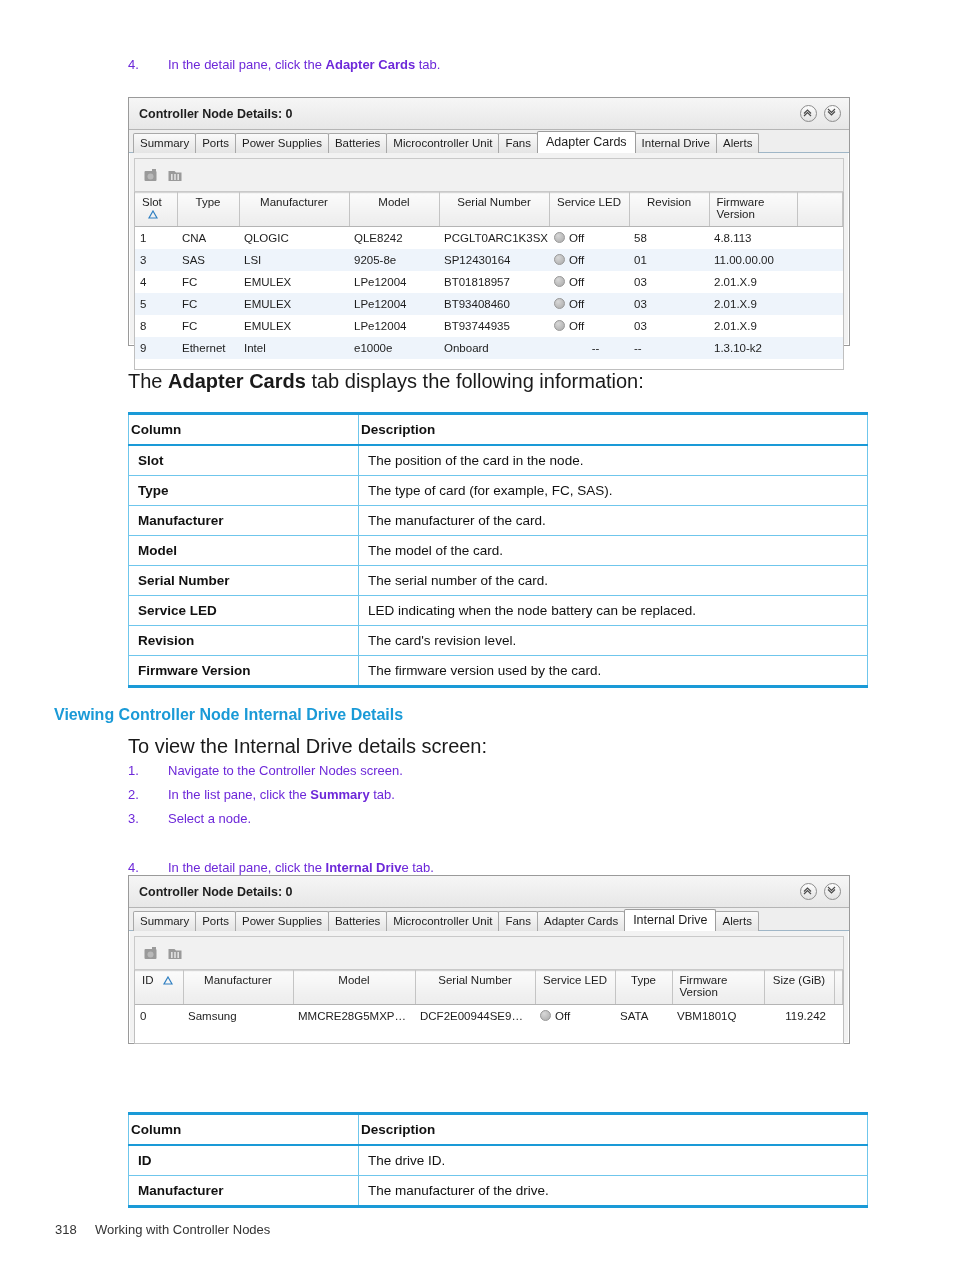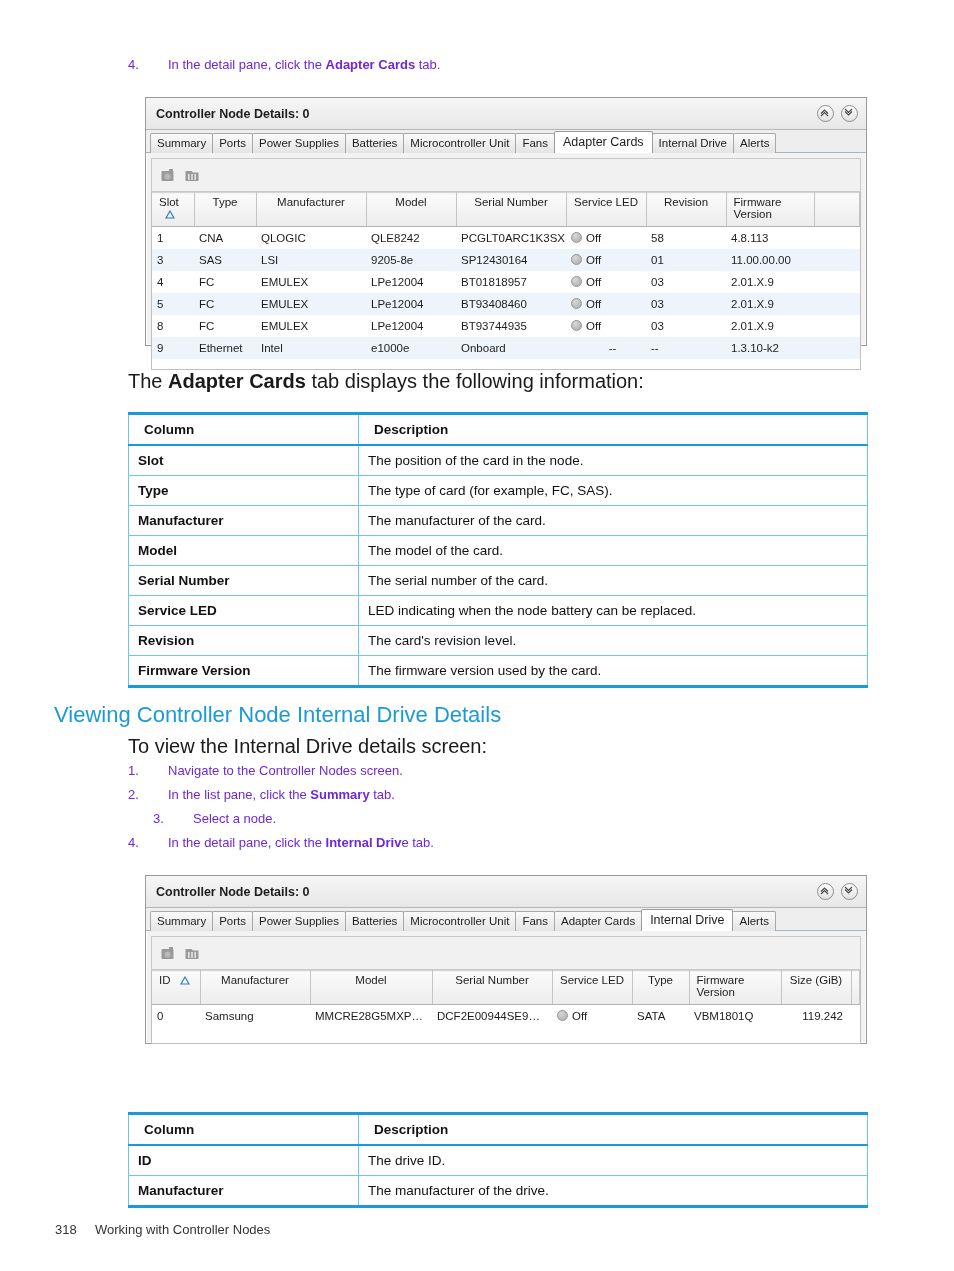--- a/index.html
+++ b/index.html
@@ -37,45 +37,44 @@
     position: absolute;
     font-size: 20px;
     line-height: 20px;
     color: #1a1a1a;
     white-space: nowrap;
   }
   b, .bold { font-weight: bold; }
 
   .section-heading {
     position: absolute;
-    font-size: 22px;
+    font-size: 16px;
     line-height: 26px;
     color: #1a9ad7;
-    font-weight: normal;
+    font-weight: bold;
     white-space: nowrap;
   }
 
   .footer {
     position: absolute;
     left: 55px;
     top: 1222px;
     font-size: 13px;
     color: #333;
     white-space: nowrap;
   }
   .footer .pg { display: inline-block; width: 40px; }
 
   
   .shot {
     position: absolute;
     background: #f2f2f2;
     border: 1px solid #9a9a9a;
     box-sizing: border-box;
     box-shadow: 0 0 0 1px #ffffff inset;
-    margin-left: 17px;
   }
   .shot-title {
     height: 32px;
     background: linear-gradient(to bottom, #f6f6f6 0%, #e7e7e7 100%);
     border-bottom: 1px solid #b5b5b5;
     display: flex;
     align-items: center;
     padding: 0 8px 0 10px;
     box-sizing: border-box;
   }
@@ -211,21 +210,21 @@
   .desc-table {
     position: absolute;
     border-collapse: collapse;
     table-layout: fixed;
     background: #fff;
   }
   .desc-table th {
     font-size: 13.5px;
     font-weight: bold;
     text-align: left;
-    padding: 7px 15px;
+    padding: 7px 2px;
     border: 1px solid #6fc6ec;
     border-top: 3px solid #1a9ad7;
     border-bottom: 2px solid #1a9ad7;
     color: #111;
     background: #fff;
   }
   .desc-table td {
     font-size: 13.5px;
     padding: 7px 9px;
     border: 1px solid #6fc6ec;
@@ -456,24 +455,24 @@
   <div class="section-heading" style="left:54px; top:702px;">Viewing Controller Node Internal Drive Details</div>
 
   <div class="doc-para" style="left:128px; top:736px;">To view the Internal Drive details screen:</div>
 
   <div class="doc-step" style="left:128px; top:761px;">
     <span class="num">1.</span><span>Navigate to the Controller Nodes screen.</span><b></b><span></span>
   </div>
   <div class="doc-step" style="left:128px; top:785px;">
     <span class="num">2.</span><span>In the list pane, click the </span><b>Summary</b><span> tab.</span>
   </div>
-  <div class="doc-step" style="left:128px; top:809px;margin-left:25px;">
+  <div class="doc-step" style="left:128px; top:809px;">
     <span class="num">3.</span><span>Select a node.</span><b></b><span></span>
   </div>
-  <div class="doc-step" style="left:128px; top:833px;">
+  <div class="doc-step" style="left:128px; top:858px;">
     <span class="num">4.</span><span>In the detail pane, click the </span><b>Internal Driv</b><span>e tab.</span>
   </div>
 
   <div class="shot" id="shot-internal" style="left:128px; top:875px; width:722px; height:169px;">
 
     <div class="shot-title">
       <span class="t">Controller Node Details: 0</span>
       <span class="circ-btn">
         <svg width="11" height="11" viewBox="0 0 11 11">
             <path d="M2 6.5 L5.5 3 L9 6.5" fill="none" stroke="#4a4a4a" stroke-width="1.2"></path>

